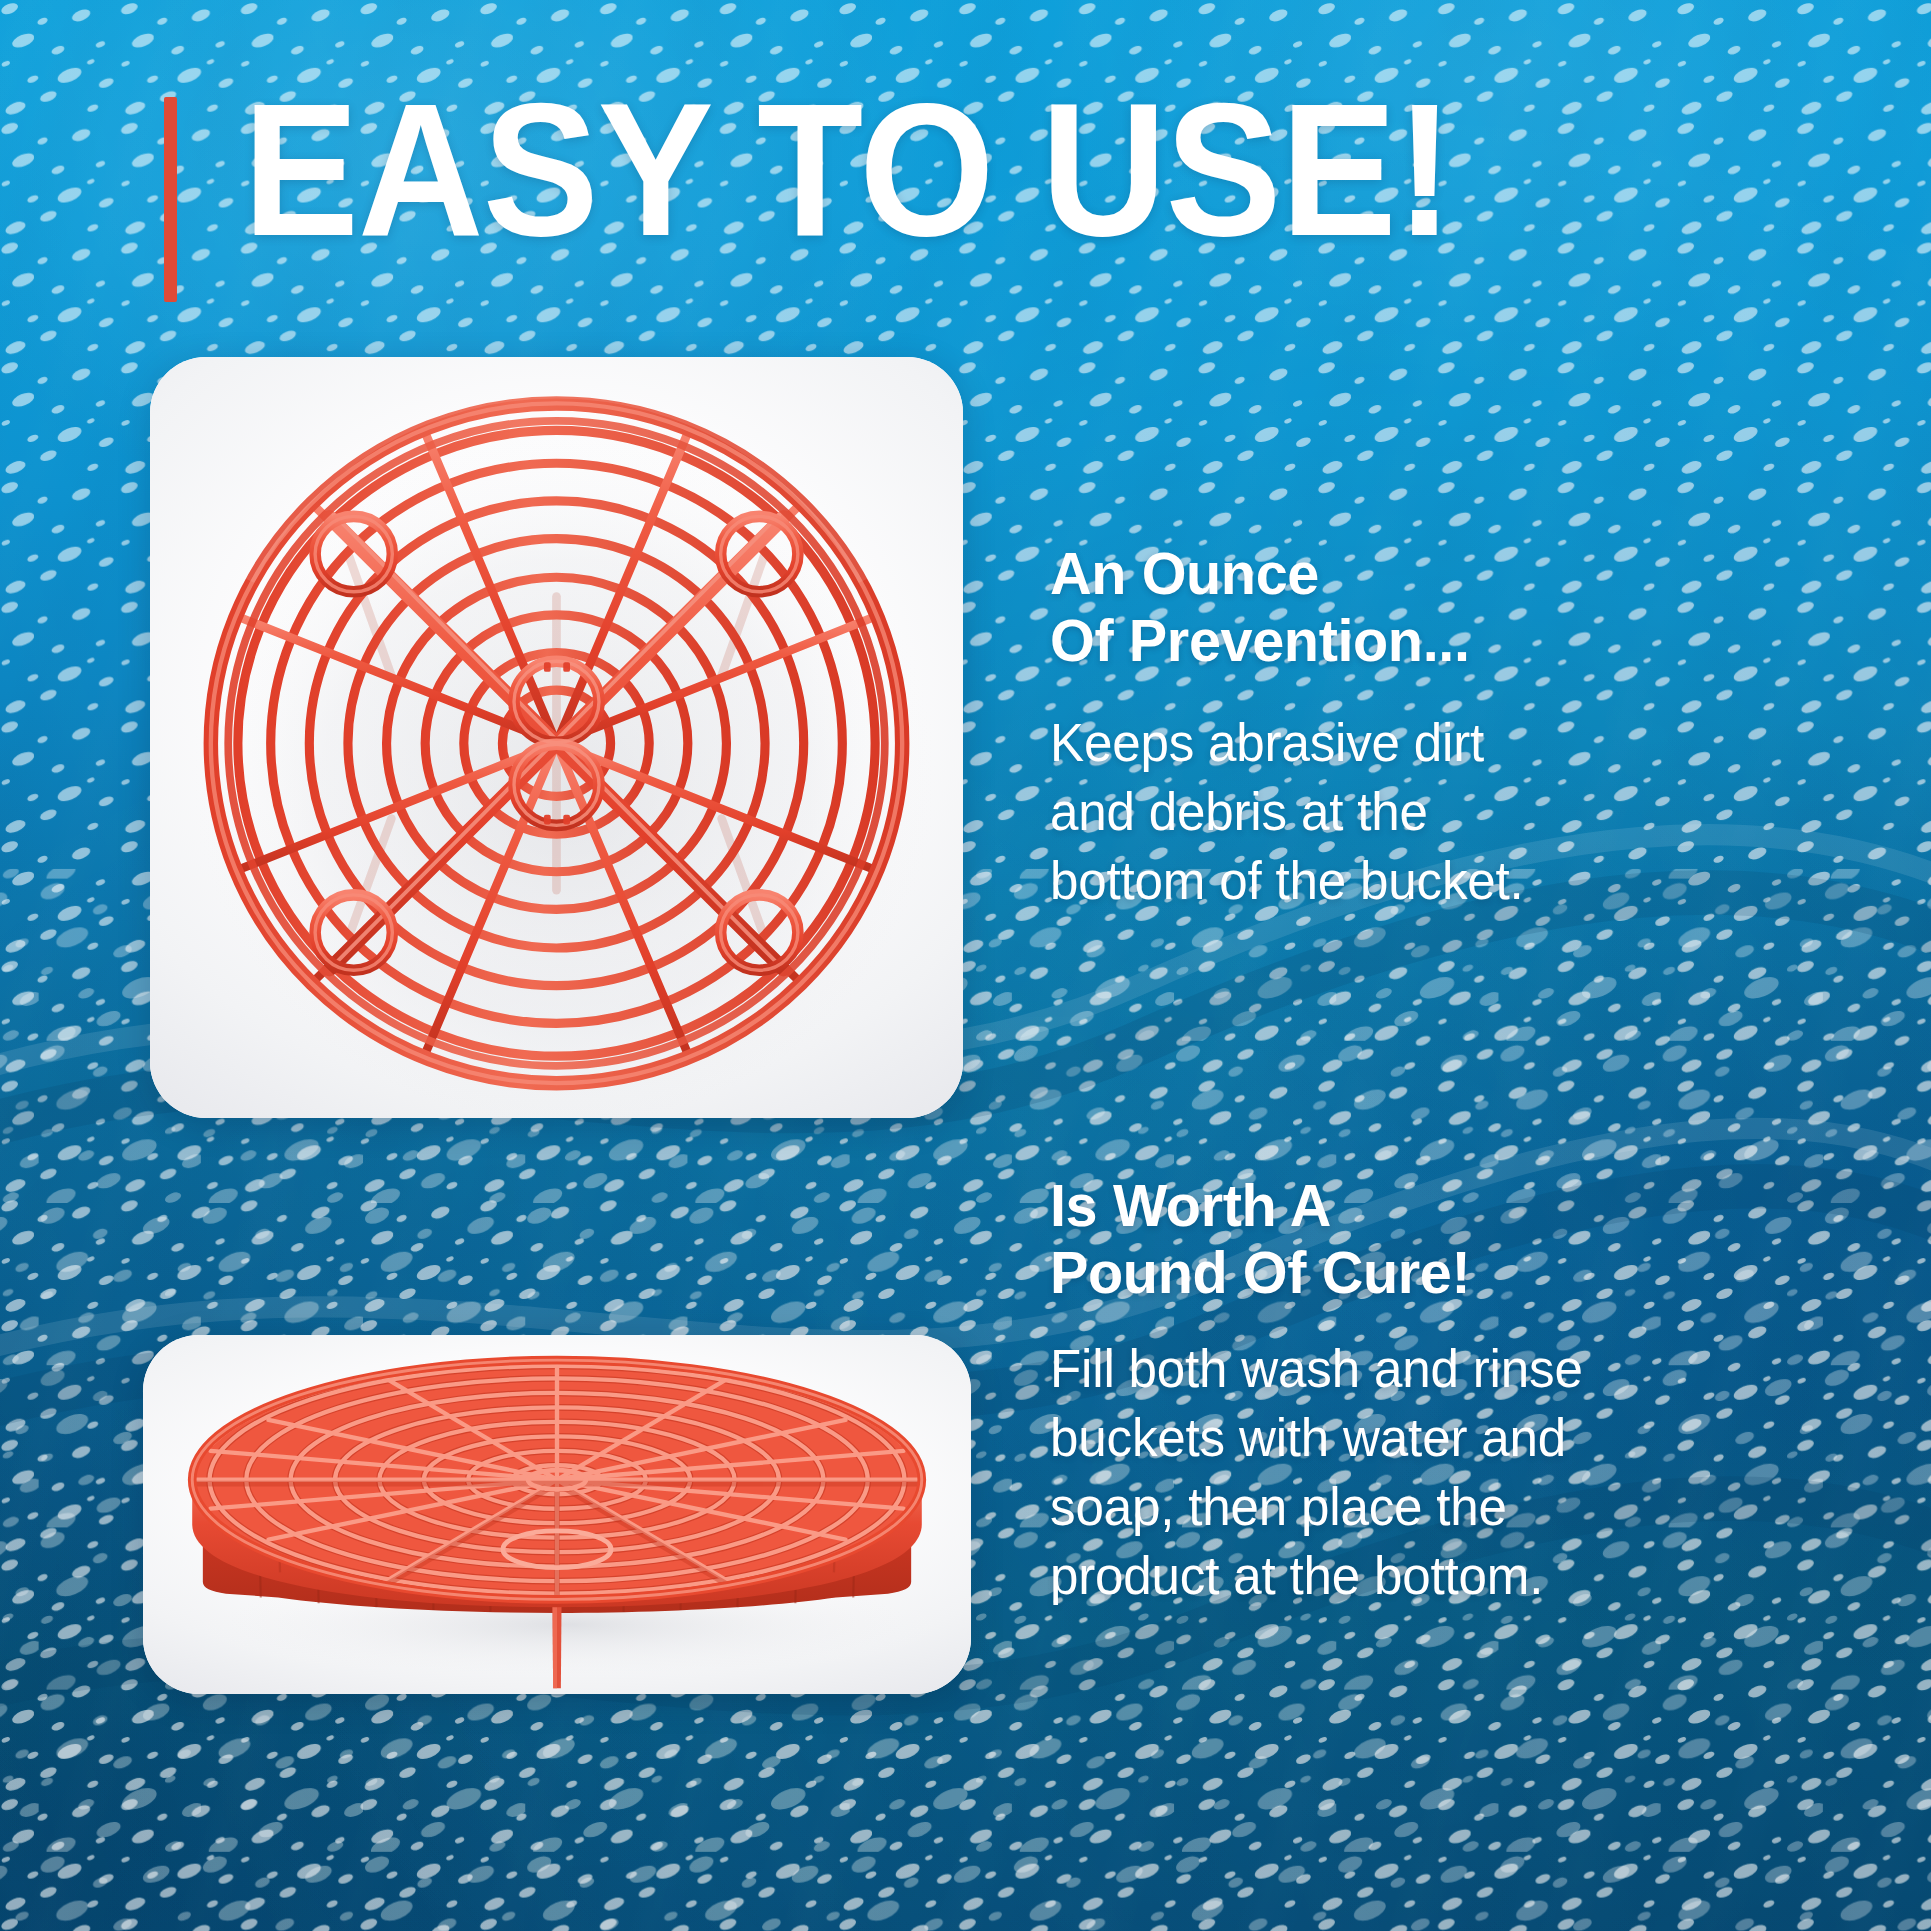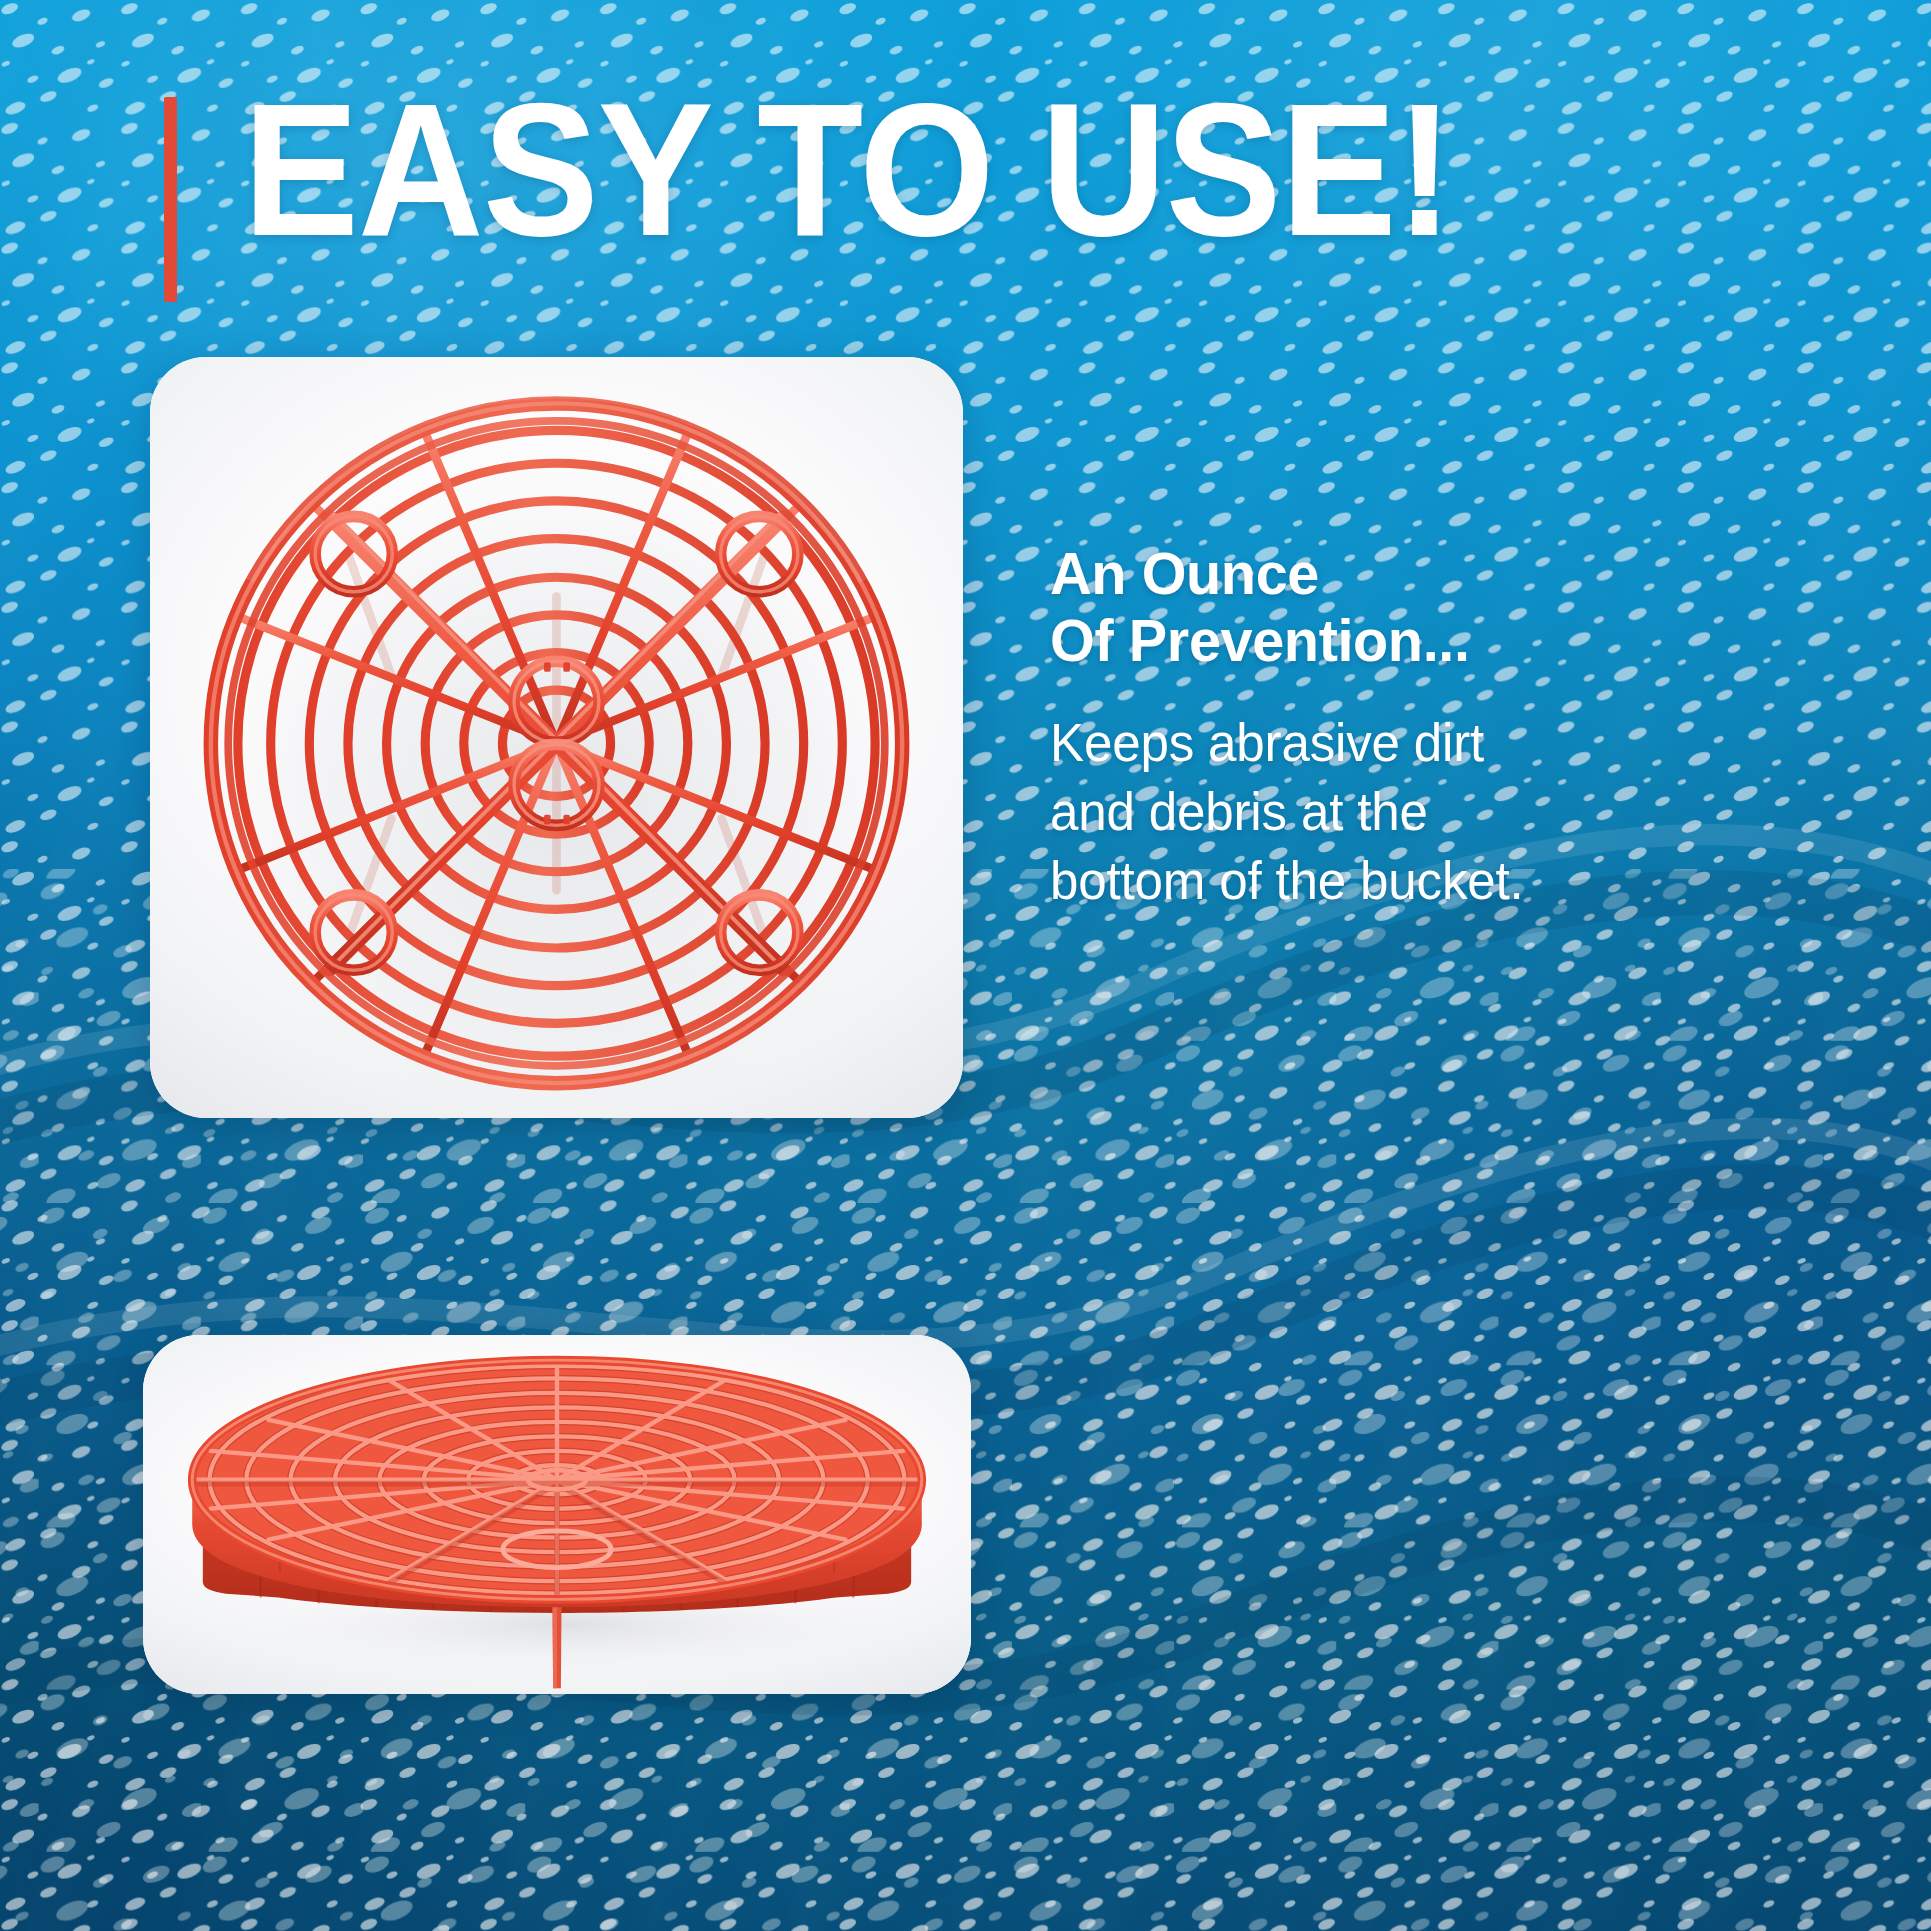--- a/index.html
+++ b/index.html
@@ -458,15 +458,23 @@
 <div id="text-col">
 
   <div class="feature" id="feature-1">
     <div class="feat-heading">An Ounce
 Of Prevention...</div>
     <div class="feat-body">Keeps abrasive dirt
 and debris at the
 bottom of the bucket.</div>
   </div>
 
+  <div class="feature" id="feature-2">
+    <div class="feat-heading">Is Worth A
+Pound Of Cure!</div>
+    <div class="feat-body">Fill both wash and rinse
+buckets with water and
+soap, then place the
+product at the bottom.</div>
+  </div>
 
 </div>
 
 
 </body></html>

